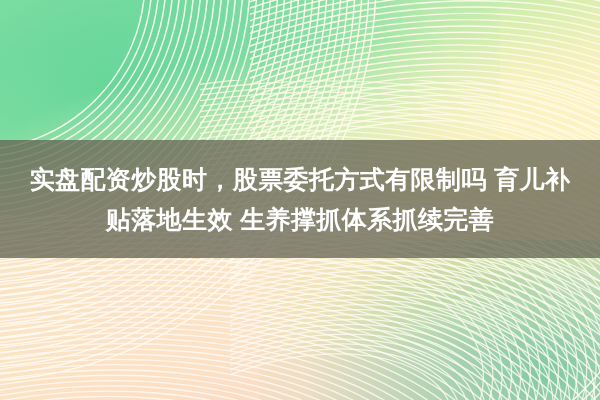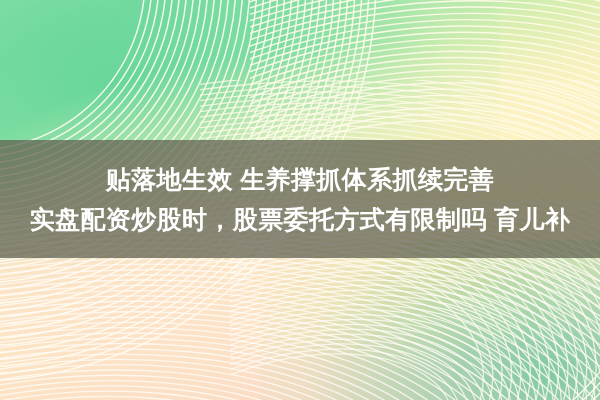--- a/index.html
+++ b/index.html
@@ -388,17 +388,17 @@
           <ellipse cx="60" cy="250" rx="506.90000000000003" ry="274" transform="rotate(-14 60 250)"></ellipse>
           <ellipse cx="60" cy="250" rx="515.4100000000001" ry="278.6" transform="rotate(-14 60 250)"></ellipse>
           <ellipse cx="60" cy="250" rx="523.92" ry="283.2" transform="rotate(-14 60 250)"></ellipse>
           <ellipse cx="60" cy="250" rx="532.43" ry="287.79999999999995" transform="rotate(-14 60 250)"></ellipse>
         </g>
     </svg>
 
   </div>
 
   <div class="text-band">
+    <div class="title-line">实盘配资炒股时，股票委托方式有限制吗 育儿补</div>
     <div class="title-line">贴落地生效 生养撑抓体系抓续完善</div>
-    <div class="title-line">实盘配资炒股时，股票委托方式有限制吗 育儿补</div>
   </div>
 
 </div>
 
 </body></html>

